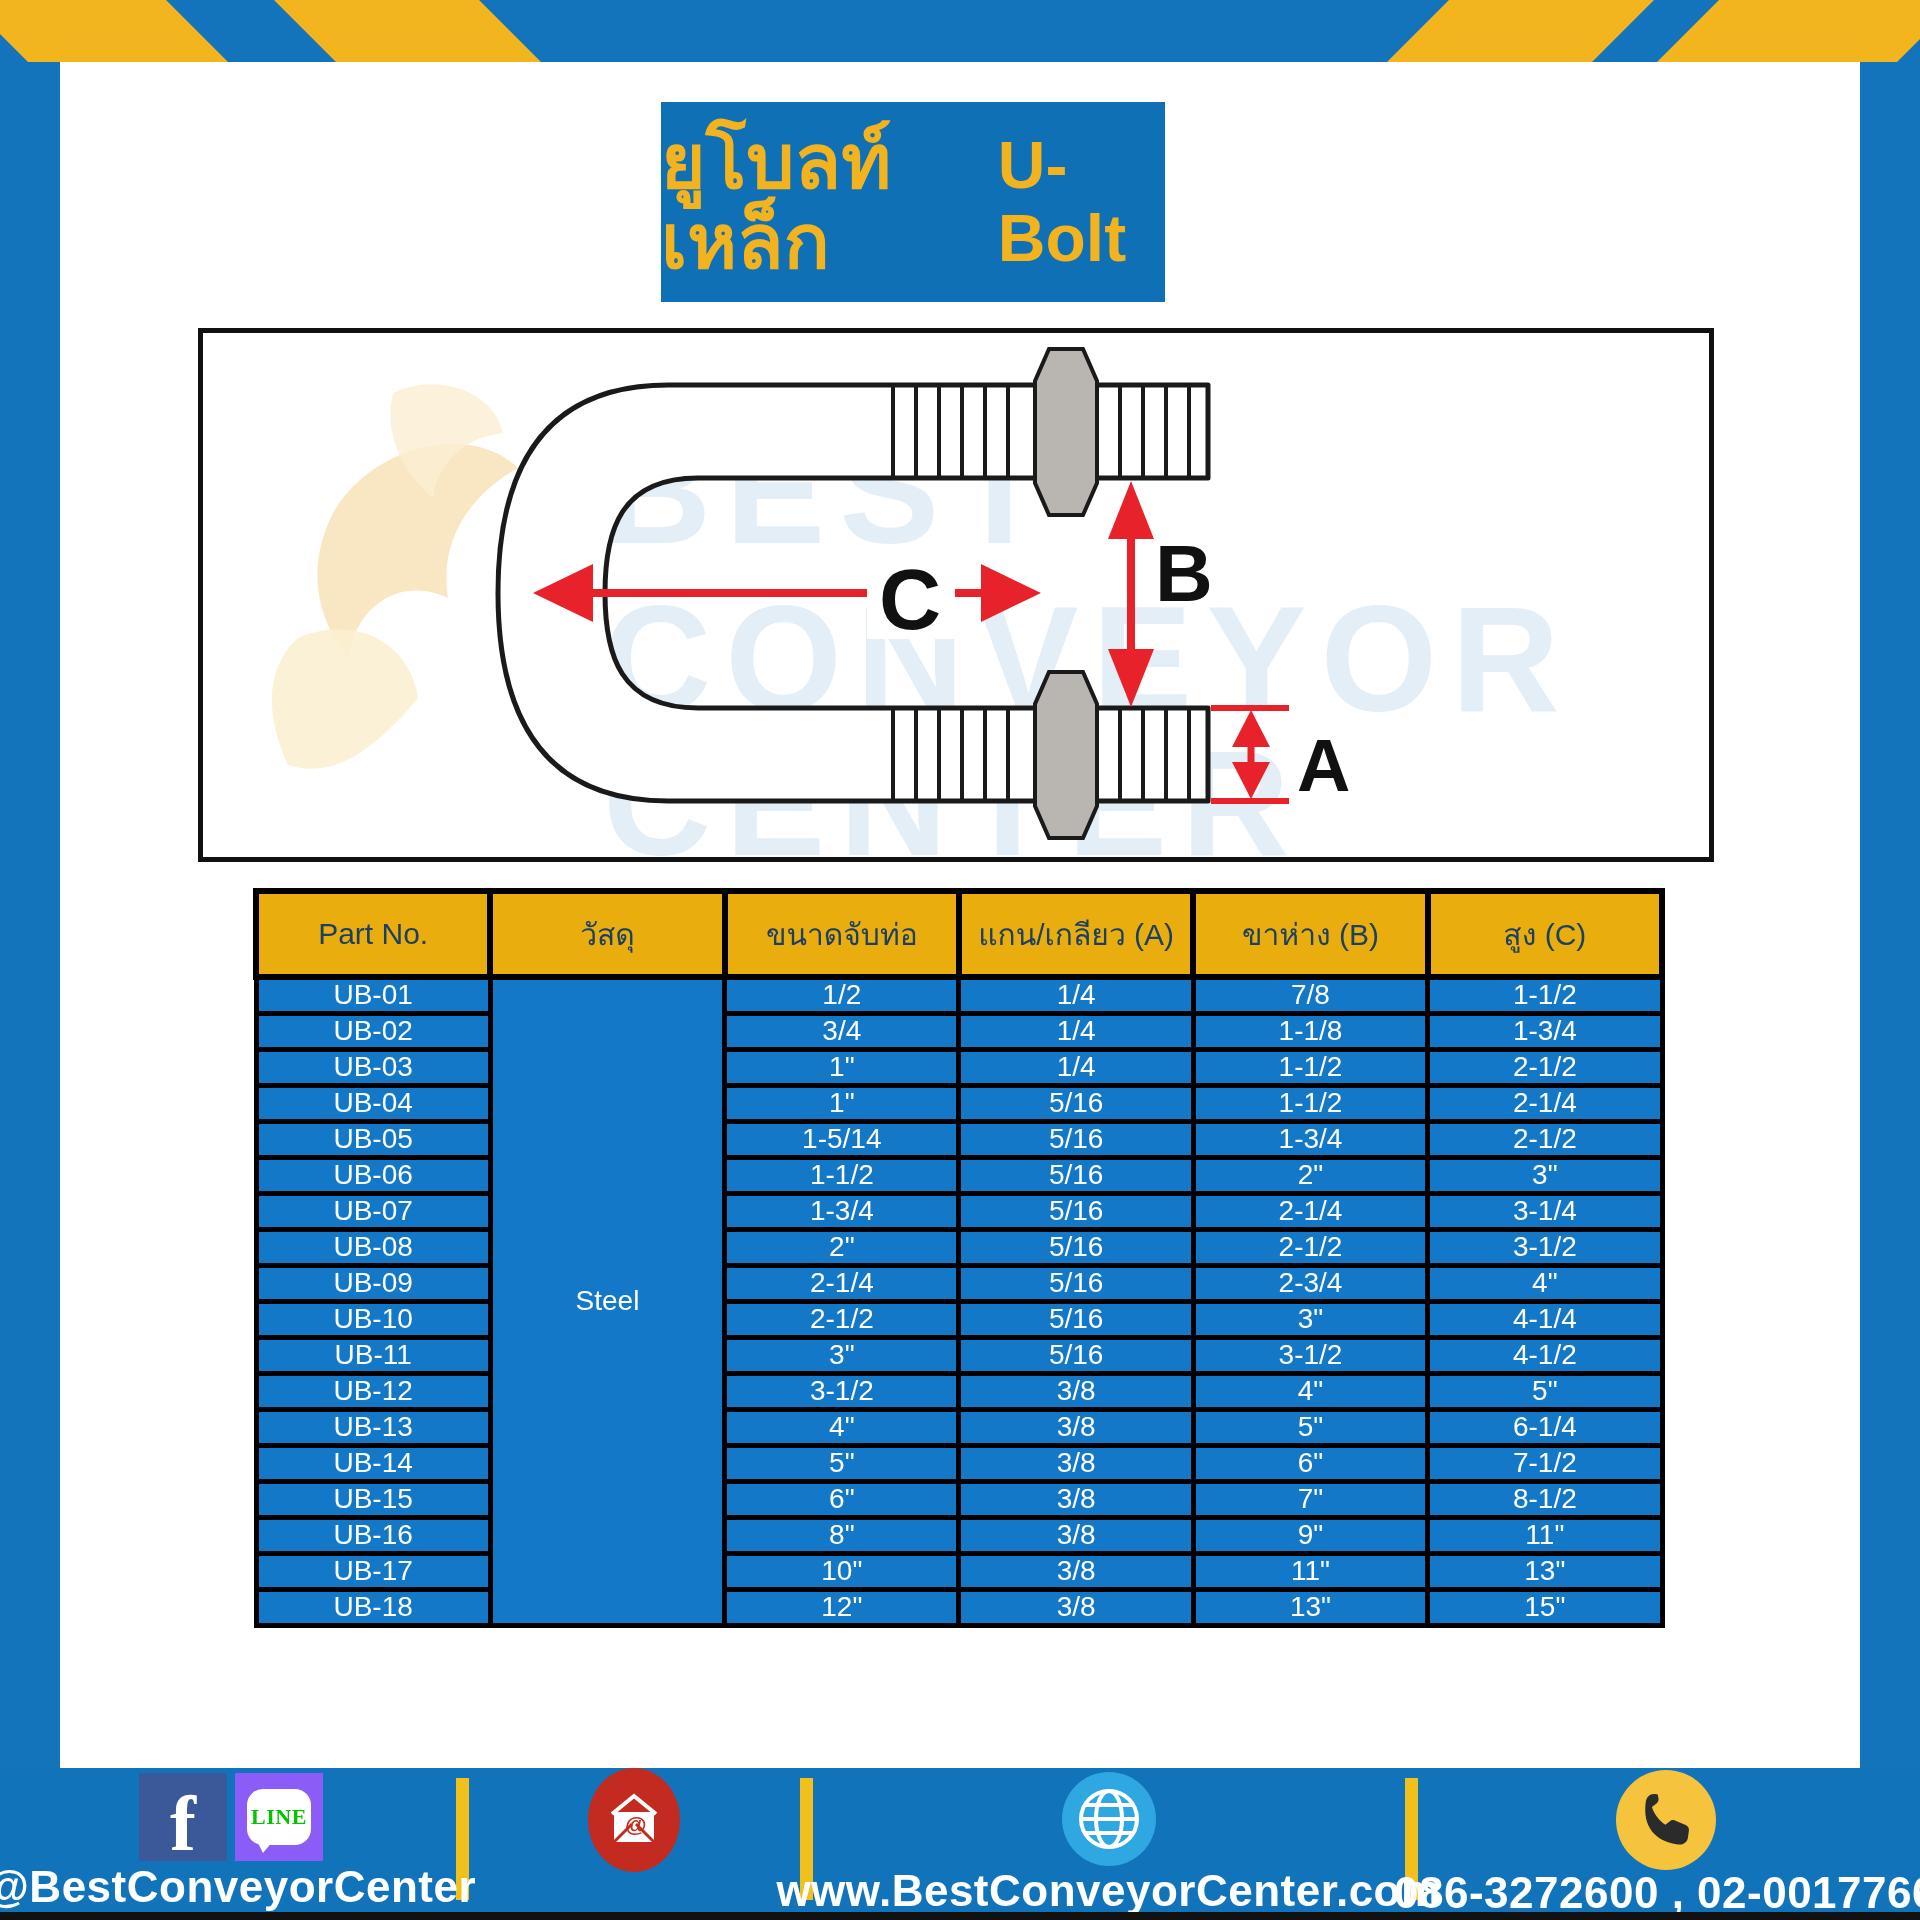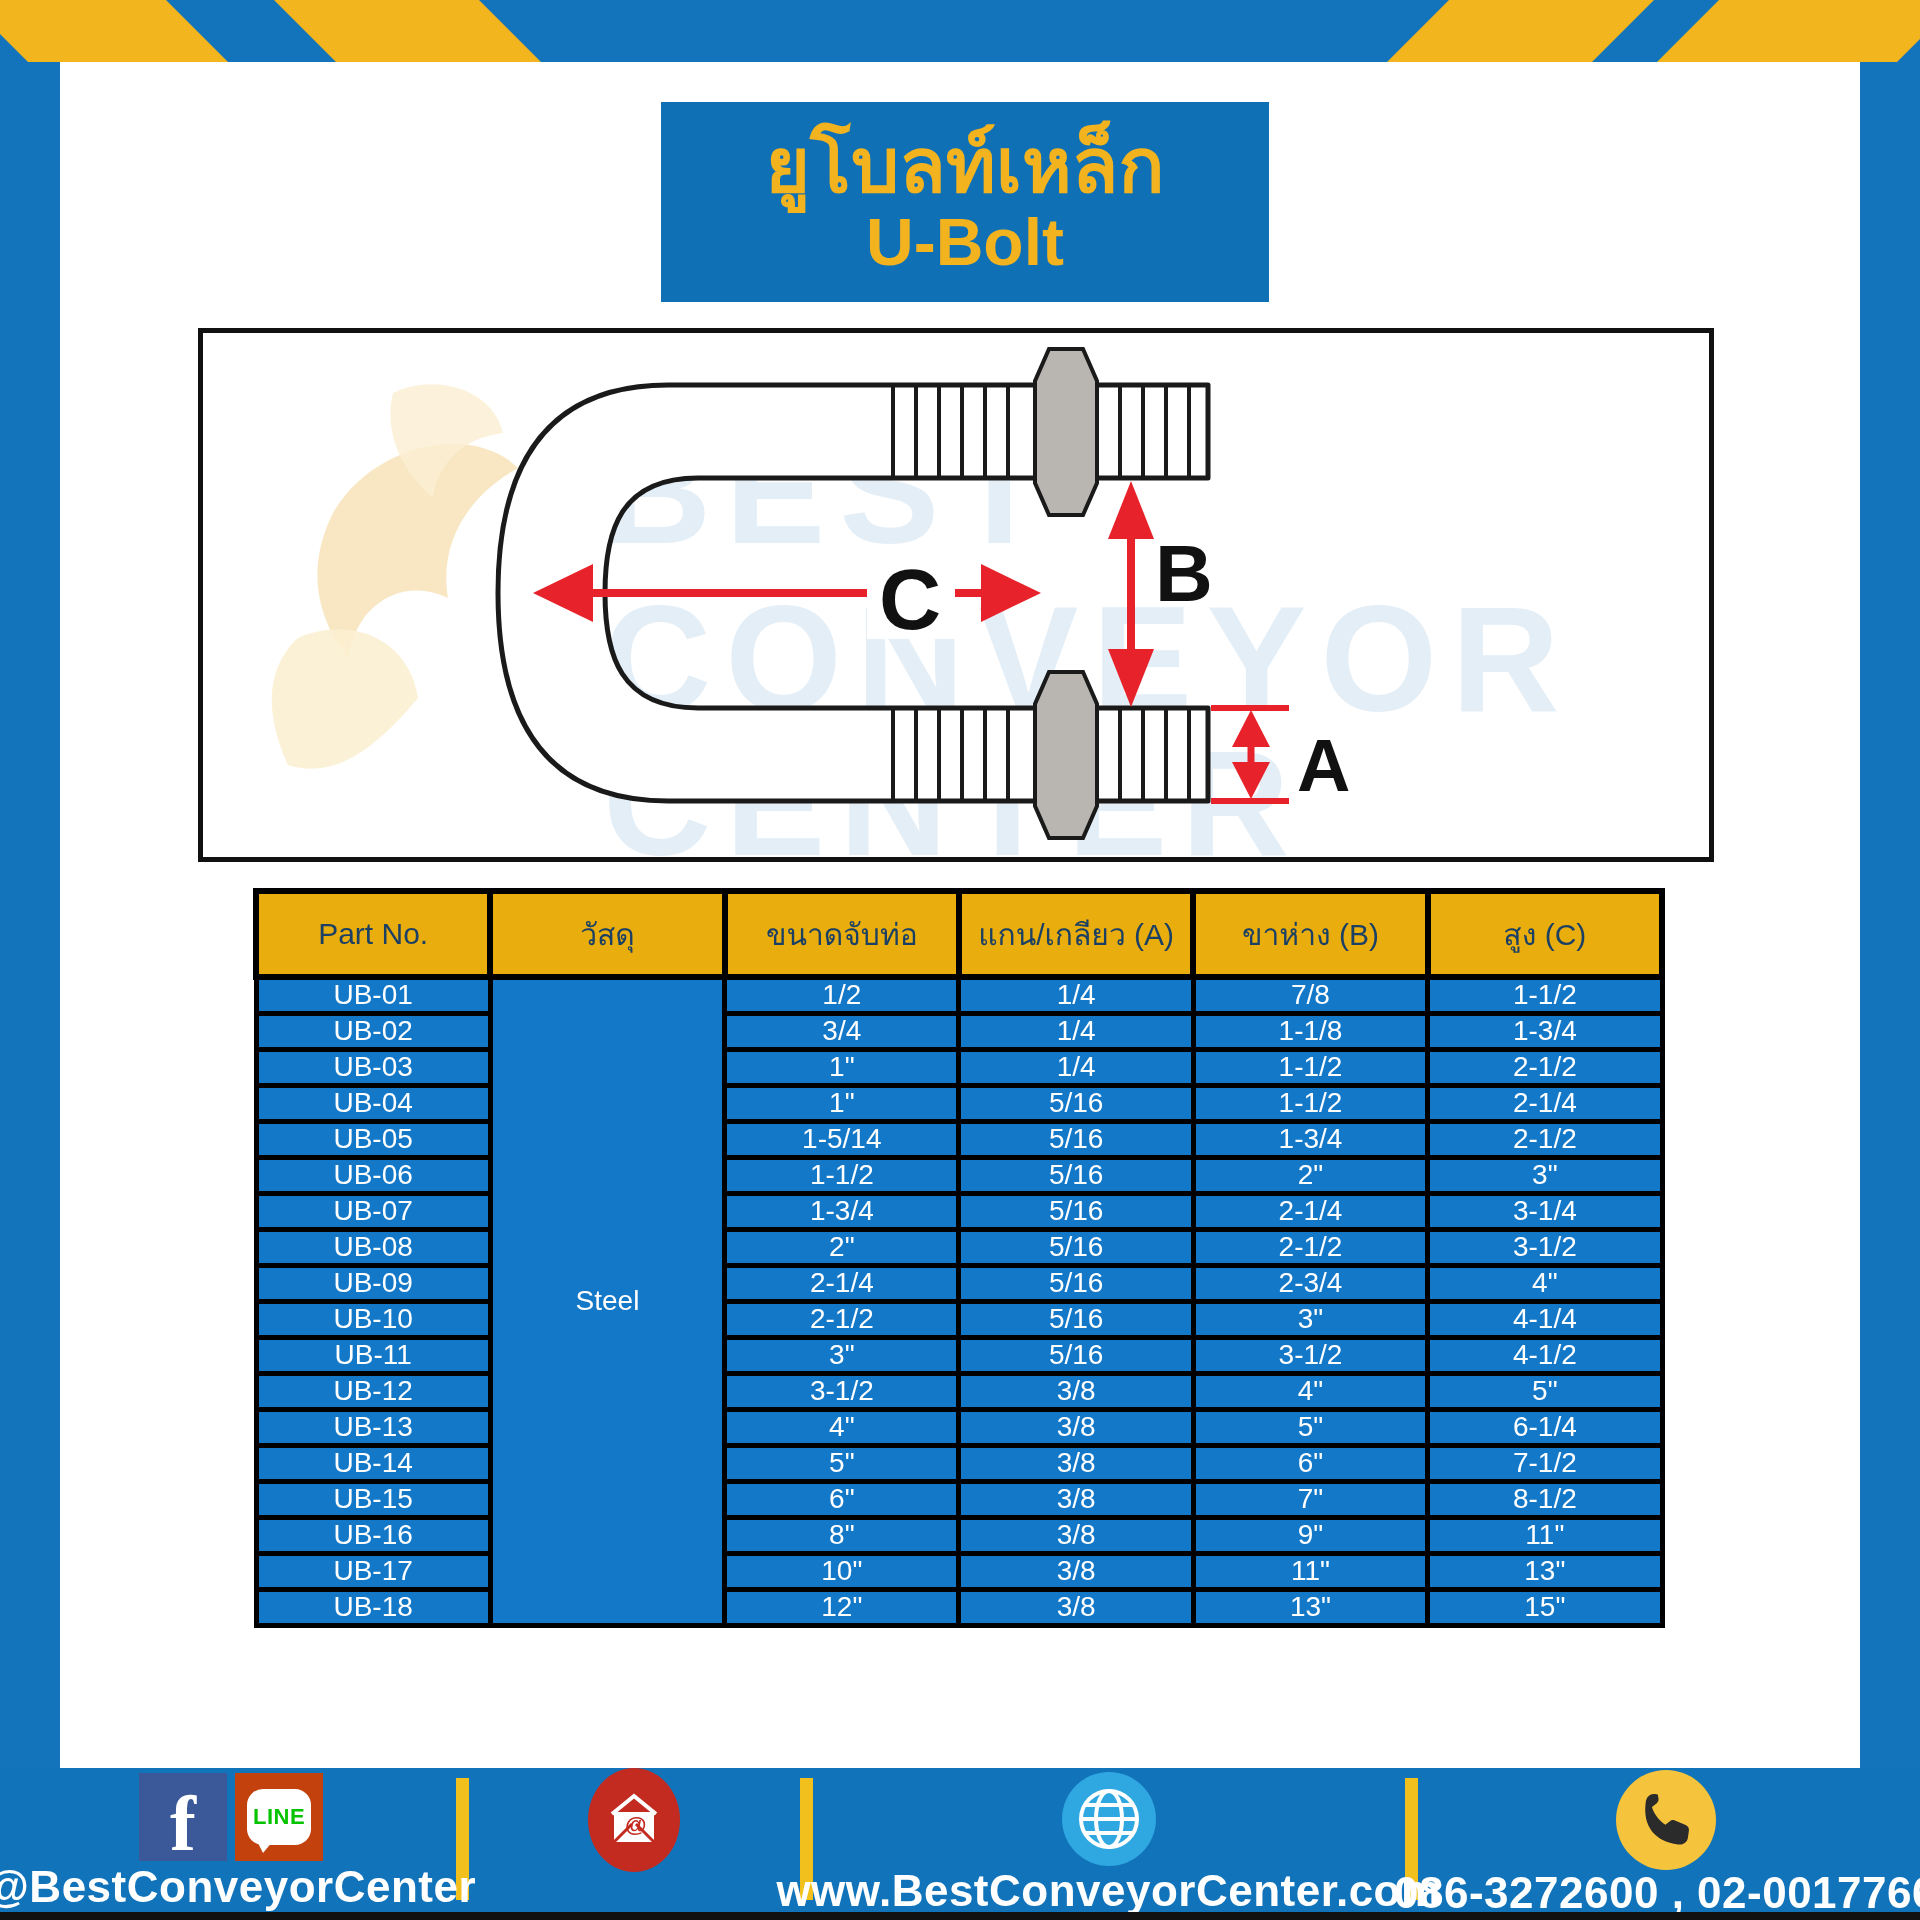--- a/index.html
+++ b/index.html
@@ -18,22 +18,22 @@
   .s1 { left:-40px;  width:200px; }
   .s2 { left:268px;  width:205px; }
   .s3 { left:1455px; width:205px; }
   .s4 { left:1725px; width:240px; }
 
   
   .content { position:absolute; left:60px; top:62px; width:1800px; height:1706px; background:#ffffff; }
 
   
   .title-box {
-    position:absolute; left:601px; top:40px; width:608px; height:200px;
-    background:#1070B6; display:flex; flex-direction:column; align-items:center; justify-content:center;
+    position:absolute; left:601px; top:40px; width:504px; height:200px;
+    background:#1070B6; display:flex; flex-direction:row; align-items:center; justify-content:center;
   }
   .title-thai { color:#F2B31E; font-size:76px; font-weight:bold; line-height:1.05; }
   .title-en   { color:#F2B31E; font-size:66px; font-weight:bold; line-height:1.1; }
 
   
   .diagram-box {
     position:absolute; left:138px; top:266px; width:1516px; height:534px;
     background:#fff; border:5px solid #111;
   }
   .diagram-box svg { width:100%; height:100%; display:block; }
@@ -60,21 +60,21 @@
   .footer-divider { position:absolute; top:10px; width:13px; height:122px; background:#F2C01D; }
   .fd1 { left:456px; } .fd2 { left:800px; } .fd3 { left:1405px; }
   .footer-sec { position:absolute; top:0; height:144px; display:flex; flex-direction:column; align-items:center; }
   .sec1 { left:0; width:462px; } .sec2 { left:462px; width:344px; }
   .sec3 { left:806px; width:605px; } .sec4 { left:1411px; width:509px; }
   .icon-row { height:96px; margin-top:4px; display:flex; align-items:center; gap:8px; }
   .footer-label { color:#fff; font-weight:bold; font-size:44px; letter-spacing:0.5px; white-space:nowrap; }
 
   .fb-icon { width:88px; height:88px; background:#3B5998; display:flex; align-items:flex-end; justify-content:center; }
   .fb-icon span { color:#fff; font-size:78px; font-weight:bold; font-family:"Liberation Serif", serif; line-height:0.95; }
-  .line-icon { width:88px; height:88px; background:#c2410c; display:flex; align-items:center; justify-content:center; }
+  .line-icon { width:88px; height:88px; background:#8b5cf6; display:flex; align-items:center; justify-content:center;font-family:Liberation Serif, serif; }
   .line-bubble { width:64px; height:56px; background:#fff; border-radius:16px; display:flex; align-items:center; justify-content:center; position:relative; }
   .line-bubble::after { content:""; position:absolute; left:10px; bottom:-8px; width:0; height:0;
       border-left:6px solid transparent; border-right:10px solid transparent; border-top:12px solid #fff; }
   .line-bubble span { color:#06C300; font-weight:bold; font-size:22px; letter-spacing:0.5px; }
   .email-icon { width:92px; height:104px; background:#C32B20; border-radius:50%; display:flex; align-items:center; justify-content:center; }
   .globe-icon { width:94px; height:94px; background:#2FA8E1; border-radius:50%; display:flex; align-items:center; justify-content:center; }
   .phone-icon { width:100px; height:100px; background:#F6C43C; border-radius:50%; display:flex; align-items:center; justify-content:center; }
 
   .black-strip { position:absolute; left:0; top:1912px; width:1920px; height:8px; background:#111; }
 </style>

